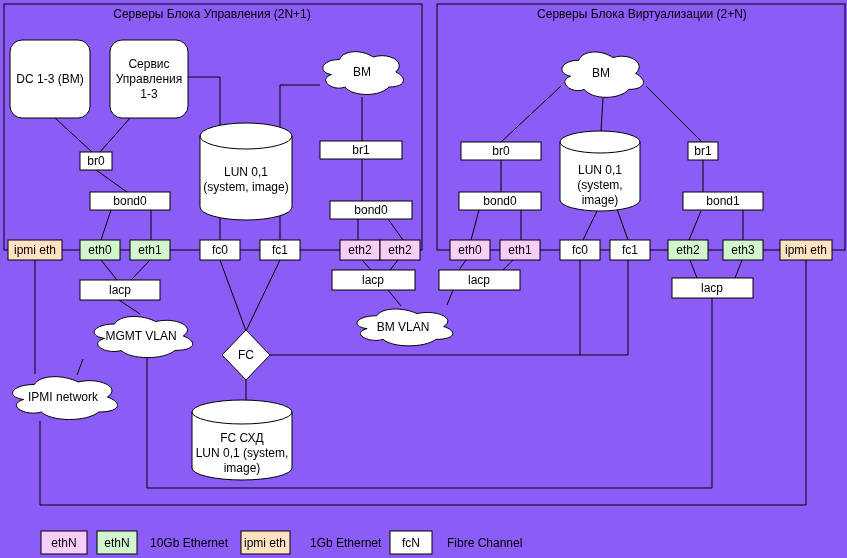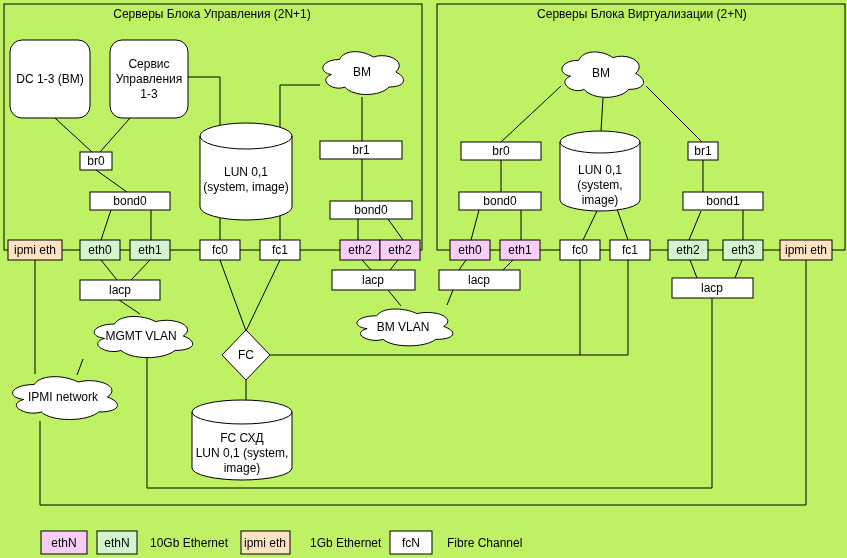--- a/index.html
+++ b/index.html
@@ -1,16 +1,16 @@
 <!DOCTYPE html>
 <html><head>
 <meta charset="utf-8">
 <style>
   html,body { margin:0; padding:0; background:#ffffff; }
-  .stage { width:847px; height:558px; position:relative; background:#bef264; }
+  .stage { width:847px; height:558px; position:relative; background:#8b5cf6; }
   svg { display:block; }
   text { font-family:"Liberation Sans","DejaVu Sans",sans-serif; font-size:12px; fill:#000; }
   .ctr { text-anchor:middle; }
   .box   { fill:#ffffff; stroke:#000000; stroke-width:1; }
   .nofill{ fill:none; stroke:#000000; stroke-width:1; }
   .pink  { fill:#F8CDF8; stroke:#000000; stroke-width:1; }
   .green { fill:#D2F5CE; stroke:#000000; stroke-width:1; }
   .orange{ fill:#FFE2C2; stroke:#000000; stroke-width:1; }
   .edge  { stroke:#000000; stroke-width:1; fill:none; }
 </style>

